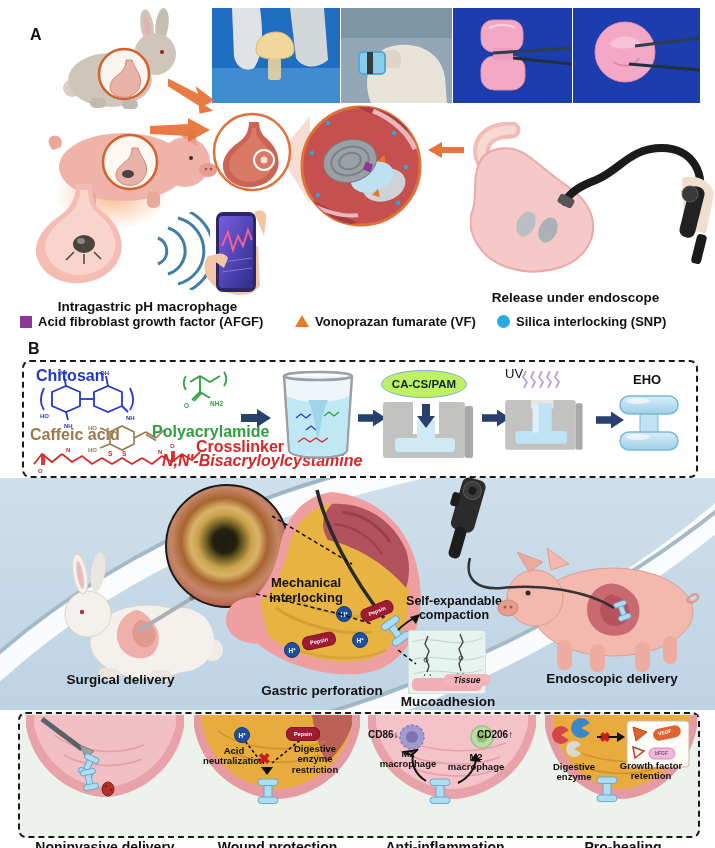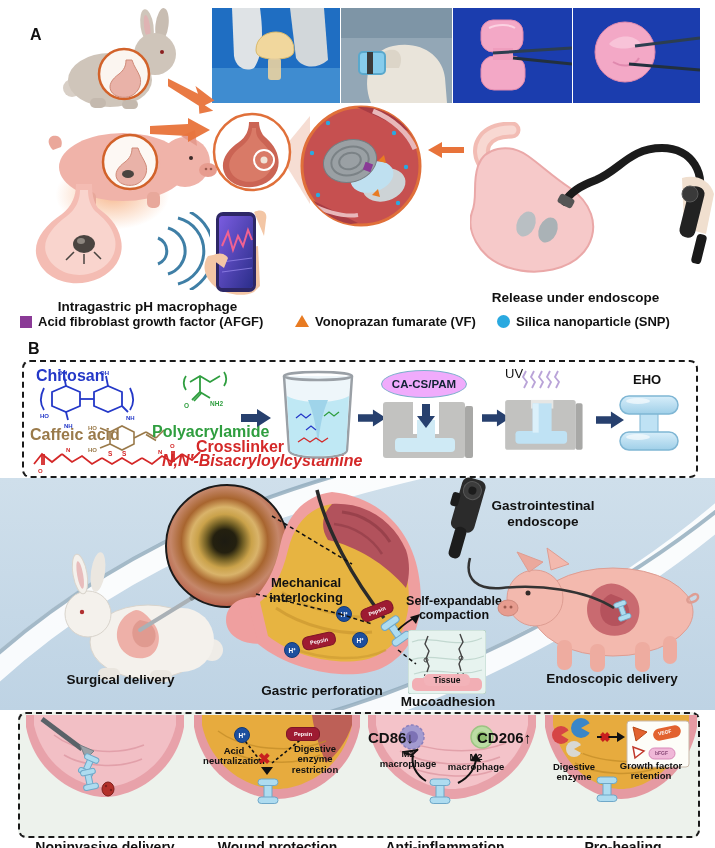--- a/index.html
+++ b/index.html
@@ -11,21 +11,21 @@
   .legtxt{font-size:13px;font-weight:bold;color:#111;white-space:nowrap;}
   .chemlab{font-size:16px;font-weight:bold;}
   .midlab{font-size:13px;font-weight:bold;text-align:center;line-height:1.15;}
   .biglab{font-size:13.5px;font-weight:bold;text-align:center;line-height:1.15;}
   .smlab{font-size:9.5px;font-weight:bold;text-align:center;line-height:1.1;color:#111;}
   .title4{font-size:14px;font-weight:bold;text-align:center;color:#111;margin-top:35px;}
   .hion{width:14px;height:14px;border-radius:50%;background:#1d4f9e;color:#fff;
         font-size:6.5px;font-weight:bold;display:flex;align-items:center;justify-content:center;border:1px solid #123a78;}
   .pepsin{width:32px;height:12px;border-radius:6px;background:#9e1b32;color:#fff;
         font-size:5.5px;font-weight:bold;display:flex;align-items:center;justify-content:center;border:1px solid #7c1527;}
-  .cdlab{font-size:15px;font-weight:bold;white-space:nowrap;}
+  .cdlab{font-size:10px;font-weight:bold;white-space:nowrap;}
   .redx{color:#c81e1e;font-size:15px;font-weight:900;line-height:1;}
   .tinypill{font-size:5px;font-weight:bold;color:#fff;line-height:1;}
   .dashbox{border:2px dashed #1a1a1a;border-radius:8px;box-sizing:border-box;}
   .sq{width:12px;height:12px;background:#8a3a96;}
   .tri{width:0;height:0;border-left:7px solid transparent;border-right:7px solid transparent;border-bottom:12px solid #e87b22;}
   .circ{width:13px;height:13px;border-radius:50%;background:#2aa9e0;}
   .endophoto{width:120px;height:120px;border-radius:50%;border:2px solid #1a1a1a;
     background:radial-gradient(circle at 48% 46%, #1d1b12 0%, #24200f 13%, #6b5a22 20%, #caa24a 30%, #d9b36a 38%, #a8652f 48%, #c5876a 60%, #b44f3c 78%, #c0604a 100%);}
   .tissuepill{background:#f3b3b9;border-radius:5px;font-size:8.5px;font-weight:bold;text-align:center;color:#111;padding:1px 0;}
   svg{display:block;}
@@ -207,21 +207,21 @@
   </svg>
 
   <div class="abs cap" style="left:40px;top:299px;width:215px;">Intragastric pH macrophage</div>
   <div class="abs cap" style="left:468px;top:290px;width:215px;">Release under endoscope</div>
 
   <div class="abs sq" style="left:20px;top:316px;"></div>
   <div class="abs legtxt" style="left:38px;top:314px;">Acid fibroblast growth factor (AFGF)</div>
   <div class="abs tri" style="left:295px;top:315px;"></div>
   <div class="abs legtxt" style="left:315px;top:314px;">Vonoprazan fumarate (VF)</div>
   <div class="abs circ" style="left:497px;top:315px;"></div>
-  <div class="abs legtxt" style="left:516px;top:314px;">Silica nanoparticle (SNP)</div>
+  <div class="abs legtxt" style="left:516px;top:314px;">Silica interlocking (SNP)</div>
 
   <div class="abs panelLabel" style="left:28px;top:340px;">B</div>
 
   <div class="abs dashbox" style="left:22px;top:360px;width:676px;height:118px;background:#fff;"></div>
 
   <svg class="abs" style="left:30px;top:366px;" width="250" height="108" viewBox="0 0 250 108">
     <g stroke="#2438c8" stroke-width="1.8" fill="none">
       <polygon points="22,26 36,20 50,26 50,40 36,46 22,40"></polygon>
       <polygon points="64,26 78,20 92,26 92,40 78,46 64,40"></polygon>
       <line x1="50" y1="33" x2="64" y2="33"></line>
@@ -295,21 +295,21 @@
     <path d="M20,48 l5,-4 l5,4 l5,-4" stroke="#2438c8" stroke-width="1.3" fill="none"></path>
     <path d="M48,46 l5,-4 l5,4 l5,-4" stroke="#2f9e3f" stroke-width="1.3" fill="none"></path>
     <path d="M22,72 l6,-4 l6,4 l6,-4 l6,4 l6,-4" stroke="#d42828" stroke-width="1.3" fill="none"></path>
     <path d="M30,60 l5,-4 l5,4" stroke="#2438c8" stroke-width="1.2" fill="none"></path>
   </svg>
 
   <svg class="abs" style="left:358px;top:408px;" width="28" height="20" viewBox="0 0 30 20">
     <polygon points="0,6 16,6 16,1 30,10 16,19 16,14 0,14" fill="#27406e"></polygon>
   </svg>
 
-  <div class="abs" style="left:381px;top:370px;width:84px;height:26px;border-radius:50%;background:#f0abfc;border:1px solid #7fb0cc;display:flex;align-items:center;justify-content:center;font-size:11.5px;font-weight:bold;color:#123;">CA-CS/PAM</div>
+  <div class="abs" style="left:381px;top:370px;width:84px;height:26px;border-radius:50%;background:#bef264;border:1px solid #7fb0cc;display:flex;align-items:center;justify-content:center;font-size:11.5px;font-weight:bold;color:#123;">CA-CS/PAM</div>
   <svg class="abs" style="left:377px;top:394px;" width="100" height="70" viewBox="0 0 100 70">
     <rect x="6" y="8" width="82" height="56" rx="3" fill="#c2c2c0"></rect>
     <rect x="88" y="12" width="8" height="52" rx="2" fill="#a8a8a6"></rect>
     <rect x="36" y="8" width="26" height="32" fill="#ffffff"></rect>
     <rect x="40" y="26" width="18" height="18" fill="#cfeaf5"></rect>
     <rect x="18" y="44" width="60" height="14" rx="4" fill="#cfeaf5"></rect>
     <polygon points="45,10 53,10 53,22 58,22 49,34 40,22 45,22" fill="#27406e"></polygon>
   </svg>
 
   <svg class="abs" style="left:482px;top:408px;" width="28" height="20" viewBox="0 0 30 20">
@@ -414,33 +414,32 @@
     <path d="M20,6 l-3,8 l4,7 l-3,8 l3,7 l-2,6" stroke="#444" stroke-width="1.4" fill="none"></path>
     <circle cx="18" cy="30" r="2" fill="none" stroke="#444"></circle>
     <path d="M52,4 l3,8 l-4,7 l3,8 l-3,7 l2,7" stroke="#444" stroke-width="1.4" fill="none"></path>
     <circle cx="53" cy="28" r="2" fill="none" stroke="#444"></circle>
     <line x1="17" y1="44" x2="15" y2="50" stroke="#444" stroke-dasharray="2 2"></line>
     <line x1="22" y1="44" x2="24" y2="50" stroke="#444" stroke-dasharray="2 2"></line>
     <line x1="50" y1="43" x2="48" y2="50" stroke="#444" stroke-dasharray="2 2"></line>
     <line x1="55" y1="43" x2="57" y2="50" stroke="#444" stroke-dasharray="2 2"></line>
     <rect x="4" y="48" width="70" height="13" rx="5" fill="#f2aeb4"></rect>
   </svg>
-  <div class="abs tissuepill" style="left:424px;top:674px;width:46px;">Tissue</div>
+  <div class="abs tissuepill" style="left:444px;top:674px;width:46px;font-style:italic;">Tissue</div>
   <div class="abs biglab" style="left:398px;top:694px;width:100px;">Mucoadhesion</div>
 
   <svg class="abs" style="left:428px;top:476px;" width="80" height="95" viewBox="0 0 80 95">
     <g transform="rotate(16 40 30)">
       <rect x="28" y="2" width="24" height="54" rx="7" fill="#2b2b2b"></rect>
       <circle cx="40" cy="14" r="9" fill="#3c3c3c" stroke="#585858"></circle>
       <circle cx="40" cy="14" r="4" fill="#1c1c1c"></circle>
       <rect x="34" y="52" width="12" height="32" rx="5" fill="#1d1d1d"></rect>
       <rect x="22" y="20" width="8" height="14" rx="3" fill="#1d1d1d"></rect>
     </g>
   </svg>
-  <div class="abs midlab" style="left:488px;top:498px;width:110px;font-size:13.5px;">Gastrointestinal endoscope</div>
 
   <svg class="abs" style="left:495px;top:538px;" width="205" height="135" viewBox="0 0 205 135">
     <ellipse cx="118" cy="74" rx="80" ry="44" fill="#f3b9ae" stroke="#de9d92"></ellipse>
     <rect x="62" y="102" width="15" height="30" rx="7" fill="#eeaca0"></rect>
     <rect x="95" y="106" width="15" height="28" rx="7" fill="#eeaca0"></rect>
     <rect x="140" y="104" width="15" height="30" rx="7" fill="#eeaca0"></rect>
     <rect x="168" y="98" width="14" height="28" rx="7" fill="#eeaca0"></rect>
     <circle cx="40" cy="60" r="28" fill="#f3b9ae" stroke="#de9d92"></circle>
     <path d="M34,34 L22,14 L48,24 Z" fill="#eba99d" stroke="#de9d92"></path>
     <path d="M56,32 L52,10 L74,26 Z" fill="#f3b9ae" stroke="#de9d92"></path>

